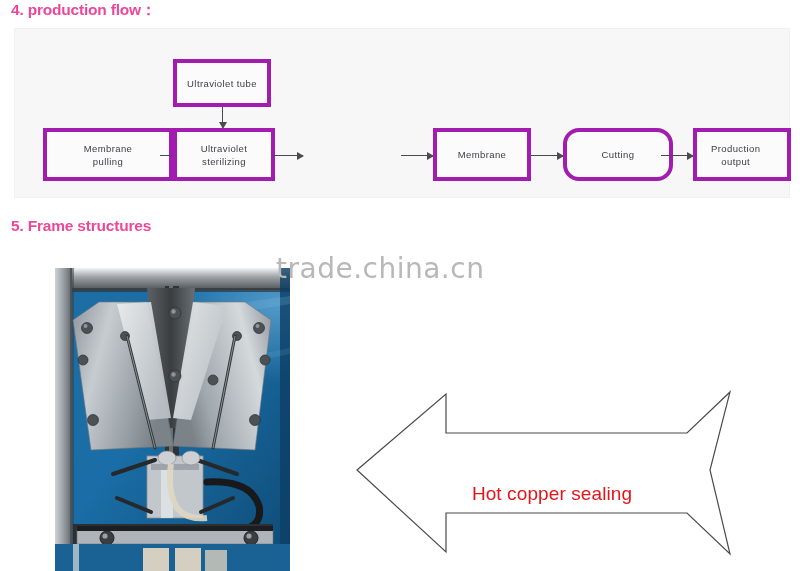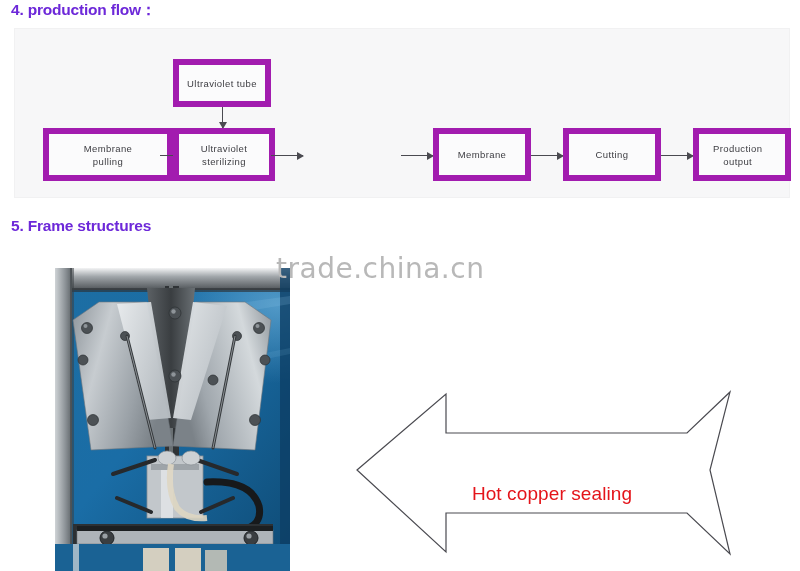--- a/index.html
+++ b/index.html
@@ -14,21 +14,21 @@
     position: relative;
     overflow: hidden;
     font-family: "Liberation Sans", sans-serif;
     color: #000000;
   }
 
   
   .heading {
     position: absolute;
     font-weight: bold;
-    color: #6d28d9;
+    color: #ec4899;
     letter-spacing: -0.2px;
     white-space: nowrap;
   }
   #heading-production-flow {
     left: 11px;
     top: 0px;
     font-size: 15.5px;
     line-height: 19px;
   }
   #heading-frame-structures {
@@ -45,21 +45,21 @@
     top: 28px;
     width: 776px;
     height: 170px;
     background: #f7f7f8;
     border: 1px solid #f1f1f2;
   }
 
   .flow-box {
     position: absolute;
     background: #fbfbfc;
-    border: 6px solid #a21caf;
+    border: 4px solid #a21caf;
     display: flex;
     align-items: center;
     justify-content: center;
     text-align: center;
     font-size: 9.5px;
     line-height: 13px;
     color: #3d3d42;
     letter-spacing: 0.4px;
     padding: 2px 4px;
   }
@@ -182,21 +182,21 @@
 
 
   <div class="flow-arrow-h" style="left:386px; top:126px; width:32px;"></div>
 
   <div class="flow-box" style="left:418px; top:99px; width:98px; height:53px;">
     <span>Membrane</span>
   </div>
 
   <div class="flow-arrow-h" style="left:516px; top:126px; width:32px;"></div>
 
-  <div class="flow-box" style="left:548px; top:99px; width:98px; height:53px;">
+  <div class="flow-box" style="left:548px; top:99px; width:110px; height:53px;border-radius:16px;">
     <span>Cutting</span>
   </div>
 
   <div class="flow-arrow-h" style="left:646px; top:126px; width:32px;"></div>
 
   <div class="flow-box" style="left:678px; top:99px; width:98px; height:53px; white-space:pre-line; justify-content:flex-start; padding-left:14px; text-align:center;">
     <span>Production
 output</span>
   </div>
 

